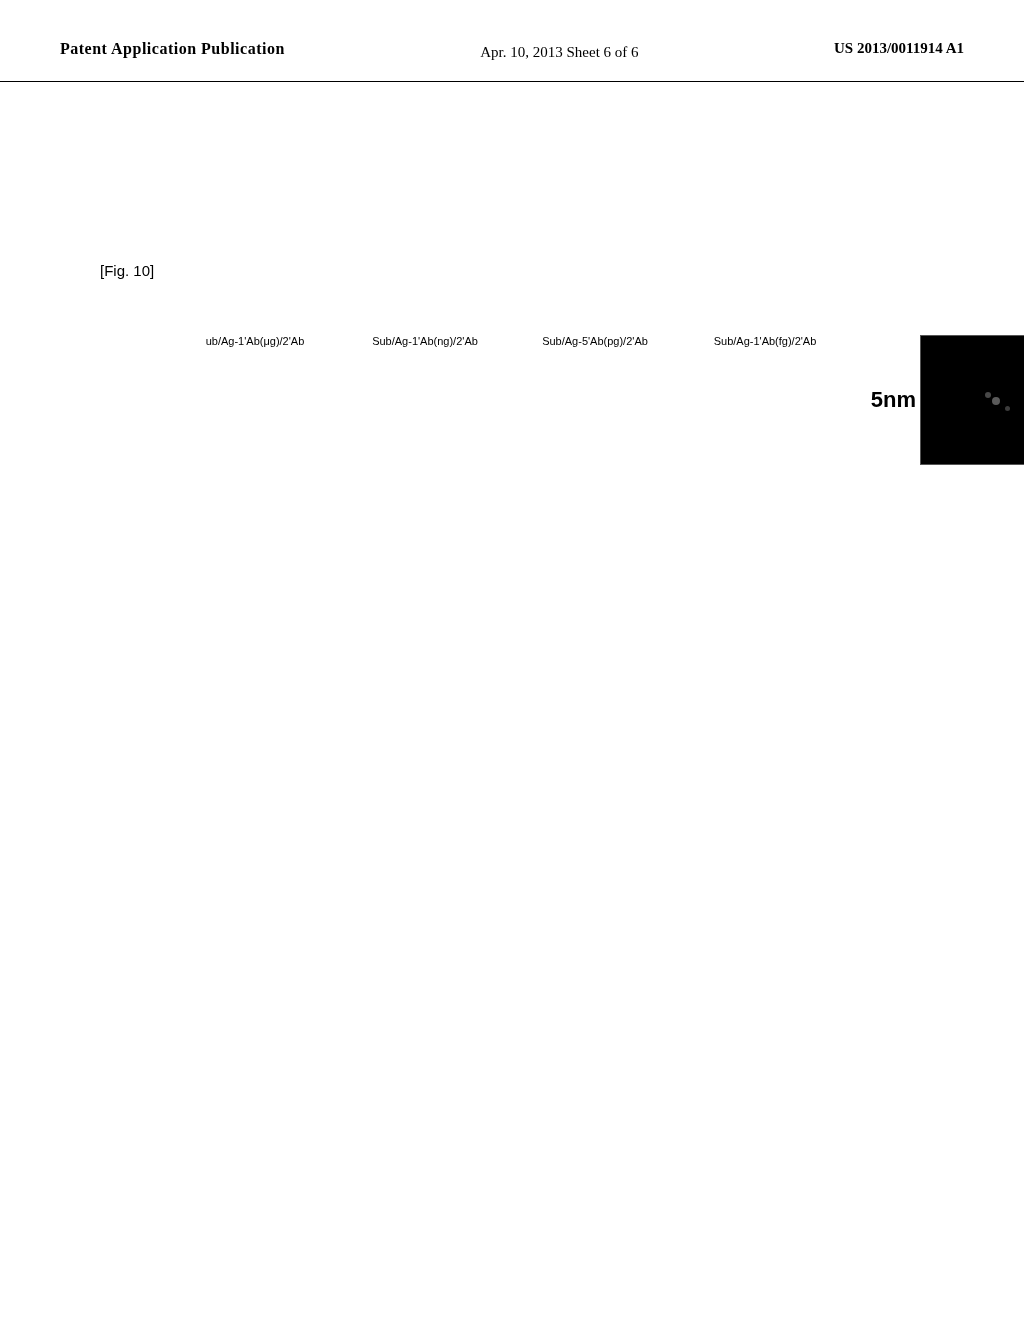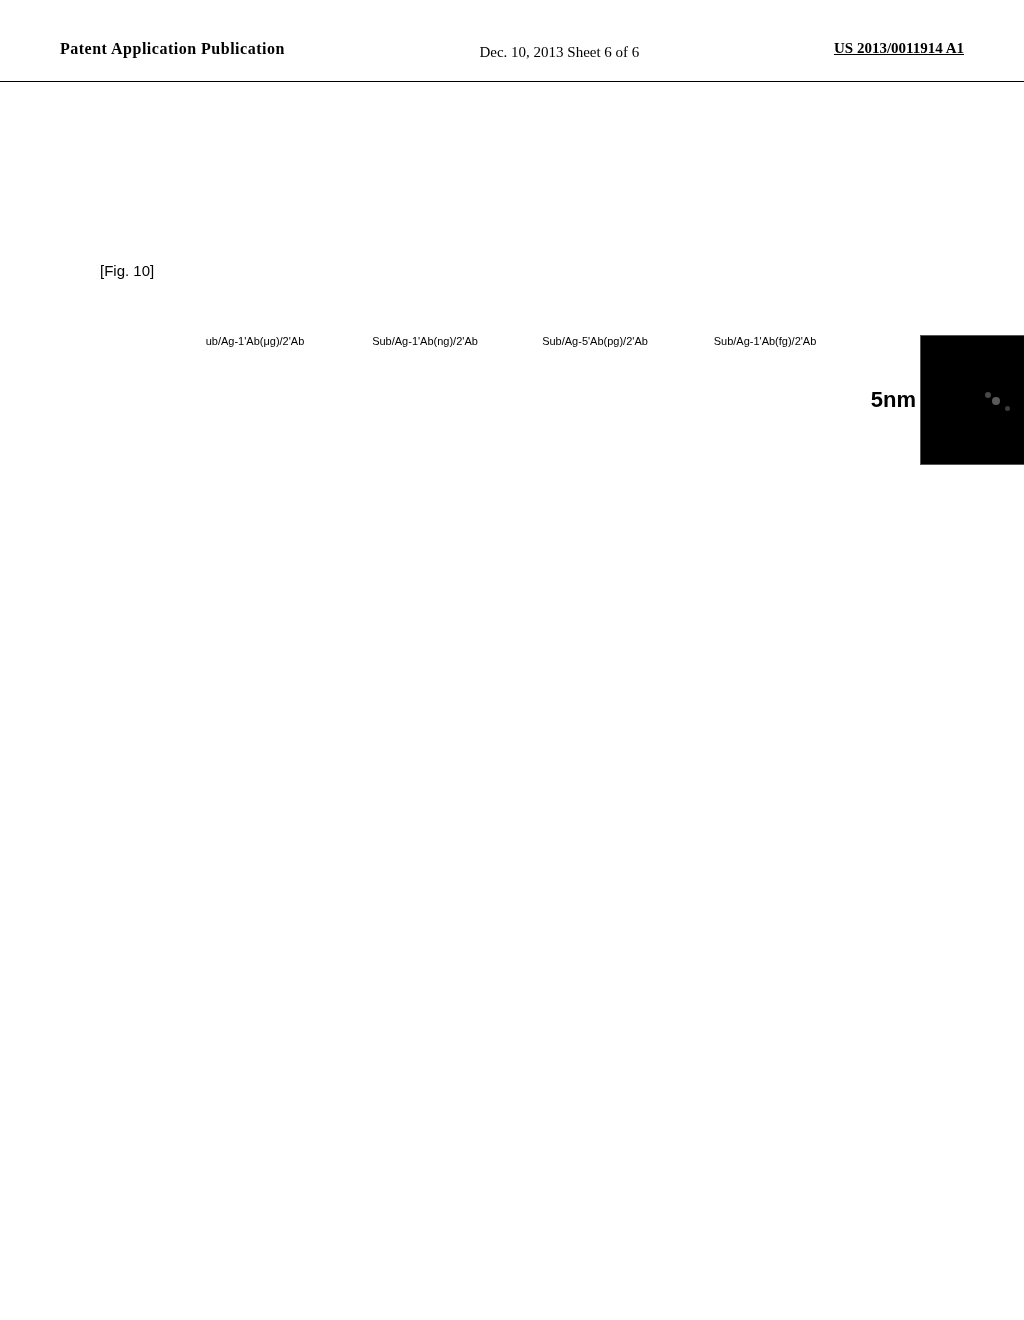--- a/index.html
+++ b/index.html
@@ -38,21 +38,20 @@
 
     .header-meta {
       font-size: 15px;
       margin-top: 4px;
       white-space: nowrap;
     }
 
     .header-patent {
       font-size: 15px;
       font-weight: bold;
-      text-decoration: underline;
     }
 
     .figure-container {
       display: flex;
       flex-direction: column;
       align-items: flex-start;
       padding: 180px 0 0 100px;
       gap: 48px;
     }
 
@@ -123,21 +122,21 @@
       background: rgba(255,255,255,0.95);
     }
   </style>
 </head>
 <body>
 
 <div class="header">
   <div class="header-left">
     <span class="header-title">Patent Application Publication</span>
   </div>
-  <span class="header-meta">Dec. 10, 2013  Sheet 6 of 6</span>
+  <span class="header-meta">Apr. 10, 2013  Sheet 6 of 6</span>
   <span class="header-patent">US 2013/0011914 A1</span>
 </div>
 
 <div class="figure-container">
   <div class="fig-label">[Fig. 10]</div>
 
   <div class="grid-wrapper">
 
     <div class="column-headers">
       <div class="col-header">ub/Ag-1'Ab(μg)/2'Ab</div>

